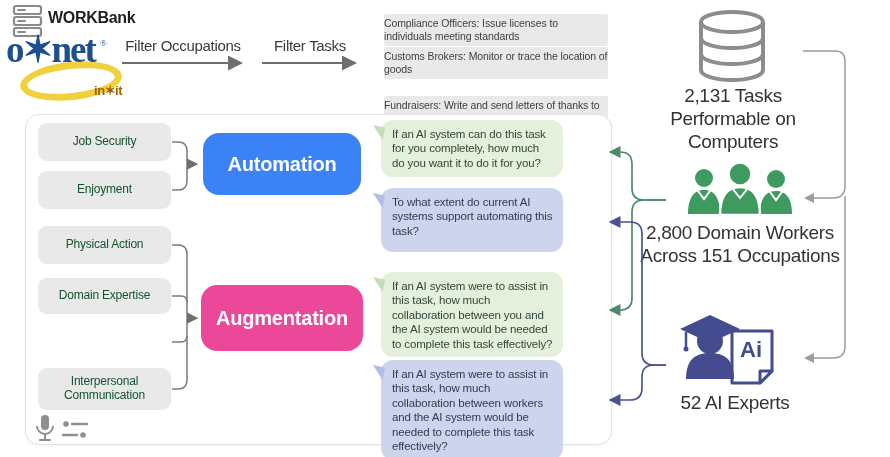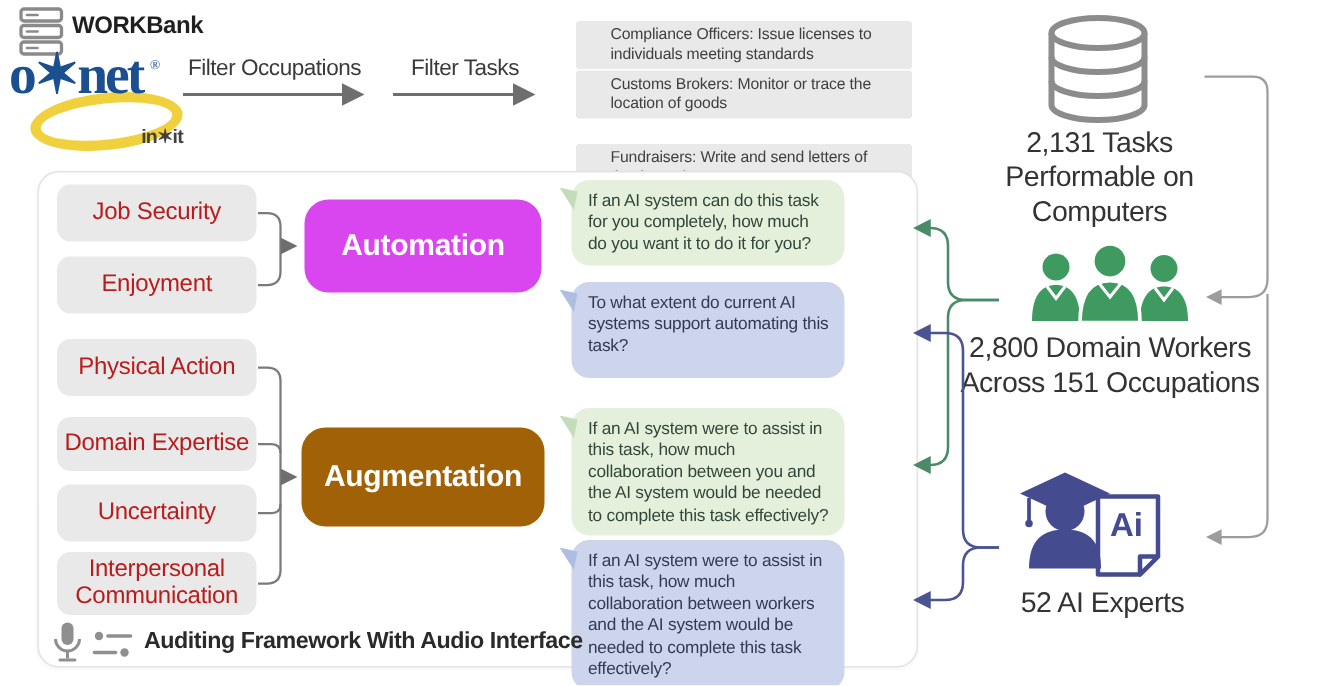--- a/index.html
+++ b/index.html
@@ -9,43 +9,43 @@
   }
   .abs{position:absolute;}
   svg{display:block;}
 
   
   .workbank{left:48px;top:9px;font-size:16px;font-weight:bold;color:#1f1f1f;letter-spacing:-0.3px;}
   .onet{left:6px;top:38px;width:116px;height:60px;}
   .onet-ellipse{position:absolute;left:14px;top:24px;width:88px;height:24px;border:7px solid #f0d03c;border-radius:50%;transform:rotate(-6deg);}
   .onet-word{position:absolute;left:0;top:-10px;font-family:"Liberation Serif",serif;font-weight:bold;font-size:37px;color:#1c4f8f;letter-spacing:-2px;}
   .onet-reg{position:absolute;left:94px;top:0px;font-size:9px;color:#1c4f8f;font-family:"Liberation Serif",serif;}
-  .onet-badge{position:absolute;right:0px;bottom:0px;font-size:13px;font-weight:bold;color:#404040;letter-spacing:-0.5px;}
+  .onet-badge{position:absolute;right:0px;bottom:0px;font-size:13px;font-weight:bold;color:#a16207;letter-spacing:-0.5px;}
 
   .filter-label{font-size:15px;color:#3a3a3a;text-align:center;letter-spacing:-0.3px;}
 
   .task-example{
     left:384px;width:224px;background:#e9e9e9;border-radius:2px;
-    padding:3px 23px;box-sizing:border-box;font-size:10.5px;line-height:1.22;color:#3f3f3f;letter-spacing:-0.1px;
+    padding:3px 0;box-sizing:border-box;font-size:10.5px;line-height:1.22;color:#3f3f3f;letter-spacing:-0.1px;
   }
 
   .src-label{font-size:19px;color:#333;text-align:center;line-height:1.22;letter-spacing:-0.3px;}
 
   
   .panel{left:25px;top:114px;width:587px;height:331px;background:#fff;border:1.5px solid #e3e3e3;border-radius:14px;box-shadow:0 1px 3px rgba(0,0,0,0.05);box-sizing:border-box;}
 
   .attr-box{
     left:38px;width:133px;background:#e9e9e9;border-radius:9px;
     display:flex;align-items:center;justify-content:center;text-align:center;
-    font-size:16px;color:#b91c1c;line-height:1.15;letter-spacing:-0.2px;
+    font-size:12px;color:#14532d;line-height:1.15;letter-spacing:-0.2px;
   }
 
   .big-node{display:flex;align-items:center;justify-content:center;color:#fff;font-weight:bold;font-size:20px;border-radius:16px;letter-spacing:-0.2px;}
-  .node-automation{left:203px;top:133px;width:158px;height:62px;background:#d946ef;}
-  .node-augmentation{left:201px;top:285px;width:162px;height:66px;background:#a16207;}
+  .node-automation{left:203px;top:133px;width:158px;height:62px;background:#3b82f6;}
+  .node-augmentation{left:201px;top:285px;width:162px;height:66px;background:#ec4899;}
 
   .q-bubble{
     left:381px;width:182px;border-radius:12px;box-sizing:border-box;
     padding:7px 9px 6px 11px;font-size:11.5px;line-height:1.26;letter-spacing:-0.15px;
   }
   .q-bubble::before{
     content:'';position:absolute;left:-8px;top:5px;width:12px;height:15px;
     clip-path:polygon(0 0,100% 18%,80% 100%);
   }
   .q-green{background:#e4efdc;color:#31473a;}
@@ -139,21 +139,20 @@
     <text x="68" y="54" font-family="Liberation Sans, sans-serif" font-size="22" font-weight="bold" fill="#454b8f">Ai</text>
   </svg>
   <div class="abs src-label" style="left:660px;top:391px;width:150px">52 AI Experts</div>
 
   <div class="abs panel"></div>
 
   <div class="abs attr-box" style="top:123px;height:38px">Job Security</div>
   <div class="abs attr-box" style="top:171px;height:38px">Enjoyment</div>
   <div class="abs attr-box" style="top:226px;height:38px">Physical Action</div>
   <div class="abs attr-box" style="top:278px;height:36px">Domain Expertise</div>
-  <div class="abs attr-box" style="top:323px;height:38px">Uncertainty</div>
   <div class="abs attr-box" style="top:368px;height:42px">Interpersonal Communication</div>
 
   <div class="abs big-node node-automation">Automation</div>
   <div class="abs big-node node-augmentation">Augmentation</div>
 
   <div class="abs q-bubble q-green q1">If an AI system can do this task for you completely, how much do you want it to do it for you?</div>
   <div class="abs q-bubble q-blue q2">To what extent do current AI systems support automating this task?</div>
   <div class="abs q-bubble q-green q3">If an AI system were to assist in this task, how much collaboration between you and the AI system would be needed to complete this task effectively?</div>
   <div class="abs q-bubble q-blue q4">If an AI system were to assist in this task, how much collaboration between workers and the AI system would be needed to complete this task effectively?</div>
 
@@ -162,21 +161,20 @@
     <path d="M4,13 a8,8 0 0 0 16,0" fill="none" stroke="#8f8f8f" stroke-width="2"></path>
     <line x1="12" y1="21.5" x2="12" y2="26" stroke="#8f8f8f" stroke-width="2"></line>
     <line x1="7" y1="27" x2="17" y2="27" stroke="#8f8f8f" stroke-width="2" stroke-linecap="round"></line>
   </svg>
   <svg class="abs" style="left:61px;top:419px" width="28" height="22" viewBox="0 0 28 22">
     <circle cx="5" cy="5" r="2.8" fill="#8f8f8f"></circle>
     <line x1="11" y1="5" x2="26" y2="5" stroke="#8f8f8f" stroke-width="2.4" stroke-linecap="round"></line>
     <line x1="2" y1="16" x2="16" y2="16" stroke="#8f8f8f" stroke-width="2.4" stroke-linecap="round"></line>
     <circle cx="22" cy="16" r="2.8" fill="#8f8f8f"></circle>
   </svg>
-  <div class="abs caption">Auditing Framework With Audio Interface</div>
 
   <svg class="abs" style="left:0;top:0;pointer-events:none" width="890" height="457" viewBox="0 0 890 457">
     <defs>
       <marker id="ah-dark" viewBox="0 0 10 10" refX="8" refY="5" markerWidth="7.5" markerHeight="7.5" orient="auto">
           <path d="M0,0 L10,5 L0,10 Z" fill="#6e6e6e"></path>
         </marker>
       <marker id="ah-gray" viewBox="0 0 10 10" refX="8" refY="5" markerWidth="7" markerHeight="7" orient="auto">
           <path d="M0,0 L10,5 L0,10 Z" fill="#9c9c9c"></path>
         </marker>
       <marker id="ah-green" viewBox="0 0 10 10" refX="8" refY="5" markerWidth="7" markerHeight="7" orient="auto">

